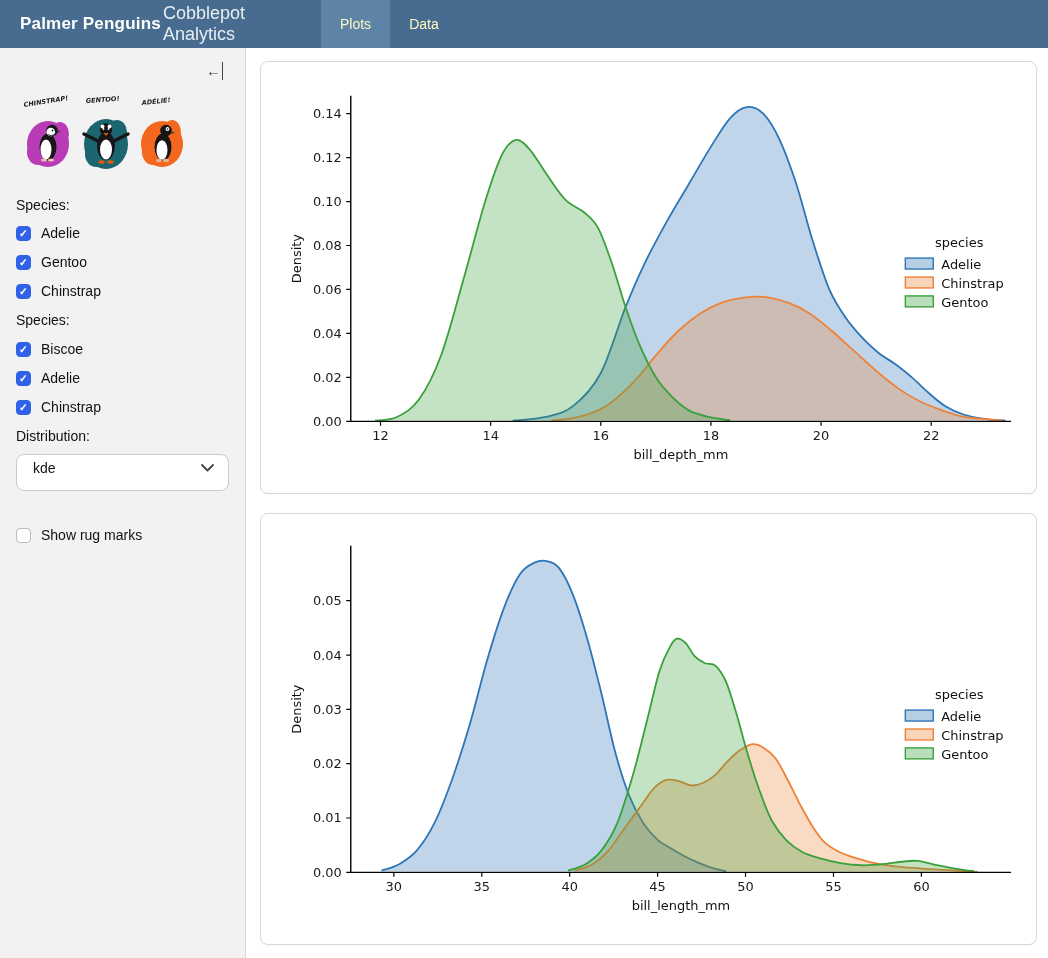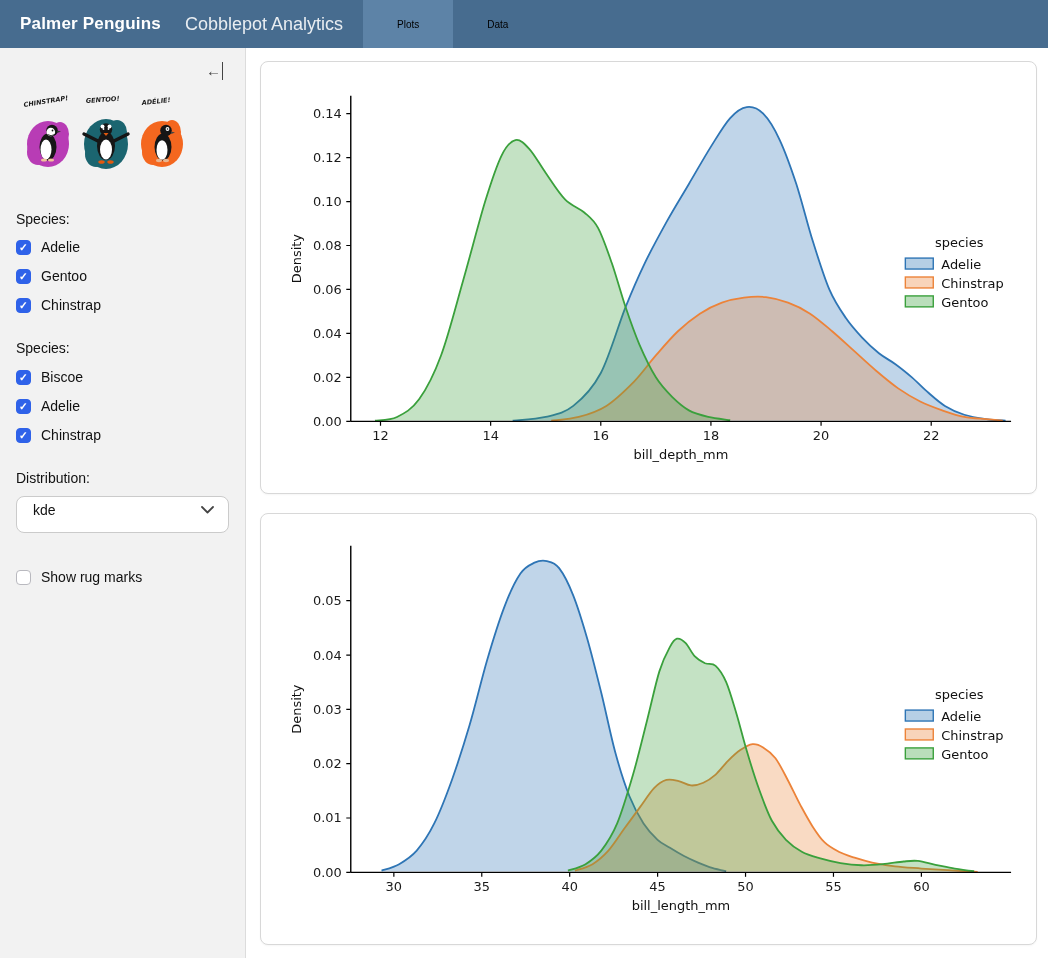--- a/index.html
+++ b/index.html
@@ -1,40 +1,40 @@
 <!DOCTYPE html>
 <html><head>
 <meta charset="utf-8">
 <style>
   * { margin:0; padding:0; box-sizing:border-box; }
   html,body { width:1048px; height:958px; background:#fff; font-family:"Liberation Sans",sans-serif; color:#111; overflow:hidden; }
 
   
   .navbar { height:48px; background:#476c8f; display:flex; align-items:stretch; color:#fff; }
-  .brand { width:363px; display:flex; align-items:center; padding-left:20px; gap:24px; }
+  .brand { width:321px; display:flex; align-items:center; padding-left:20px; gap:2px; }
   .brand .title { font-size:17px; font-weight:bold; letter-spacing:.2px; }
   .brand .subtitle { font-size:18px; color:rgba(255,255,255,.88); }
   .nav-tabs { display:flex; align-items:stretch; }
-  .tab { display:flex; align-items:center; padding:0 34px; font-size:10px; color:#000000; cursor:pointer; text-decoration:none; }
+  .tab { display:flex; align-items:center; padding:0 19px; font-size:14px; color:#fef9c3; cursor:pointer; text-decoration:none; }
   .tab[data-active="true"] { background:#5d83a7; }
 
   
   .layout { display:flex; height:910px; }
   .sidebar { width:246px; background:#f2f2f2; border-right:1px solid #dcdcdc; padding:14px 16px 0 16px; flex:none; }
   .main { flex:1; padding:13px 11px 13px 14px; display:flex; flex-direction:column; gap:19px; }
   .card { border:1px solid #d8d8d8; border-radius:8px; background:#fff; box-shadow:0 1px 2px rgba(0,0,0,.04); overflow:hidden; }
   .card.c1 { height:433px; }
   .card.c2 { height:432px; }
   .card svg { display:block; width:100%; height:100%; }
 
   
   .collapse-row { height:20px; text-align:right; padding-right:6px; }
   .collapse-btn { font-size:15px; color:#444; cursor:pointer; border-right:1.6px solid #444; padding-right:1px; line-height:18px; display:inline-block; }
   .artwork { margin-top:10px; }
-  .ctl-label { font-size:14px; margin-top:27px; }
+  .ctl-label { font-size:14px; margin-top:13px; }
   .check-row { display:flex; align-items:center; gap:10px; margin-top:13px; cursor:pointer; }
   .check-row:first-of-type { margin-top:12px; }
   .box { width:15px; height:15px; border-radius:4px; border:1px solid #b9b9bf; background:#fff; flex:none;
          display:flex; align-items:center; justify-content:center; font-size:10.5px; color:#fff; }
   .box[data-checked="true"] { background:#2f62e9; border-color:#2f62e9; }
   .box[data-checked="true"]::after { content:"✓"; font-weight:bold; }
   .check-lbl { font-size:14px; }
   .select { margin-top:10px; height:37px; background:#fff; border:1px solid #cbcbcb; border-radius:8px;
             display:flex; align-items:center; justify-content:space-between; padding:0 14px 9px 16px; font-size:14px; cursor:pointer; }
   .rug-row { margin-top:36px; }

